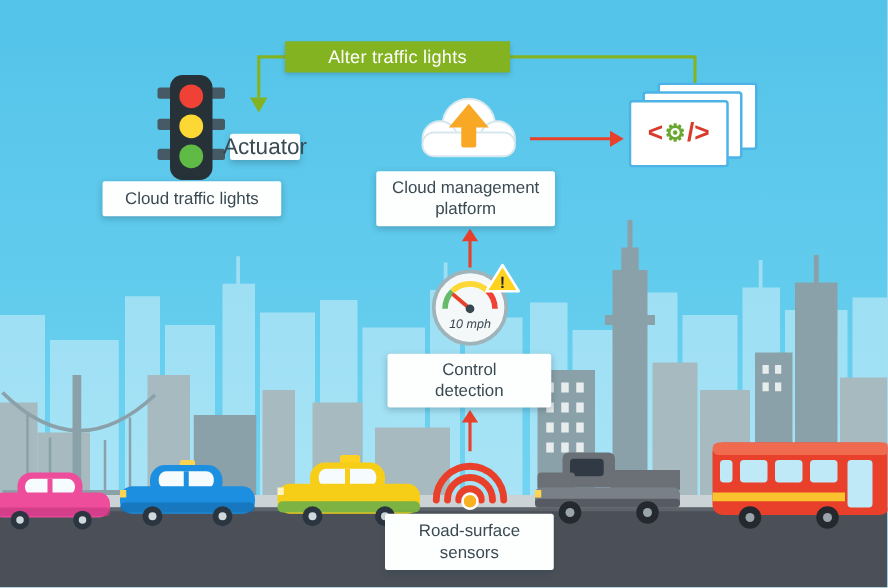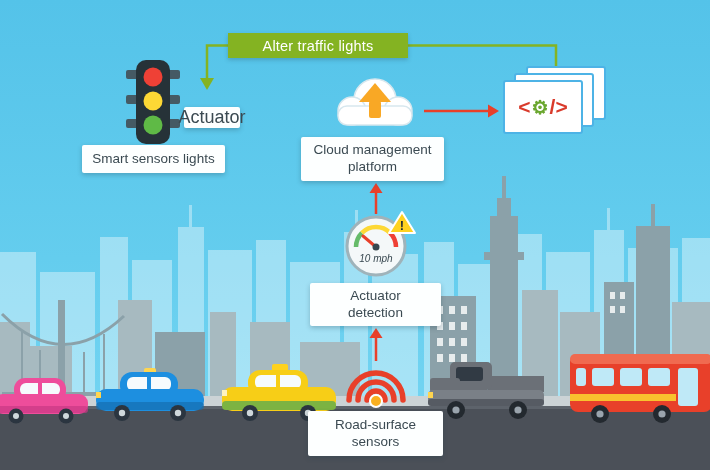--- a/index.html
+++ b/index.html
@@ -212,21 +212,21 @@
     <circle cx="35" cy="19" r="9.5" fill="#ef4136"></circle>
     <circle cx="35" cy="43" r="9.5" fill="#fdd835"></circle>
     <circle cx="35" cy="67" r="9.5" fill="#5fba46"></circle>
   </svg>
 
   <div class="box" style="left:184px;top:107px;width:56px;height:21px;font-size:18px;">
     <span>Actuator</span>
   </div>
 
   <div class="box" style="left:82px;top:145px;width:143px;height:28px;">
-    <span>Smart sensors lights</span>
+    <span>Cloud traffic lights</span>
   </div>
 
   <svg class="abs" style="left:330px;top:66px;" width="90" height="72" viewBox="0 0 90 72">
     <g fill="#ffffff" stroke="#d7e7ee" stroke-width="1.5">
       <circle cx="45" cy="34" r="21"></circle>
       <circle cx="22" cy="45" r="14"></circle>
       <circle cx="68" cy="45" r="14"></circle>
       <rect x="8" y="40" width="74" height="19" rx="9"></rect>
     </g>
     <g fill="#f9a825">
@@ -264,21 +264,21 @@
     <circle cx="32" cy="33" r="3.5" fill="#37474f"></circle>
     <text x="32" y="48" text-anchor="middle" font-size="10" font-style="italic" fill="#37474f">10 mph</text>
   </svg>
 
   <svg class="abs" style="left:388px;top:210px;" width="28" height="26" viewBox="0 0 28 26">
     <polygon points="14,2 27,23 1,23" fill="#ffd21f" stroke="#ffffff" stroke-width="2" stroke-linejoin="round"></polygon>
     <text x="14" y="20" text-anchor="middle" font-size="13" font-weight="bold" fill="#1f2a33">!</text>
   </svg>
 
   <div class="box" style="left:310px;top:283px;width:131px;height:43px;">
-    <span class="inner" style="max-width:75px;">Actuator detection</span>
+    <span class="inner" style="max-width:75px;">Control detection</span>
   </div>
 
   <svg class="abs" style="left:341px;top:352px;" width="70" height="58" viewBox="0 0 70 58">
     <g fill="none" stroke="#e8402a" stroke-width="5.5" stroke-linecap="round">
       <path d="M 26,48 A 9 9 0 0 1 44,48"></path>
       <path d="M 17,48 A 18 18 0 0 1 53,48"></path>
       <path d="M 8,48 A 27 27 0 0 1 62,48"></path>
     </g>
     <circle cx="35" cy="49" r="6" fill="#f9b021" stroke="#ffffff" stroke-width="2"></circle>
   </svg>

